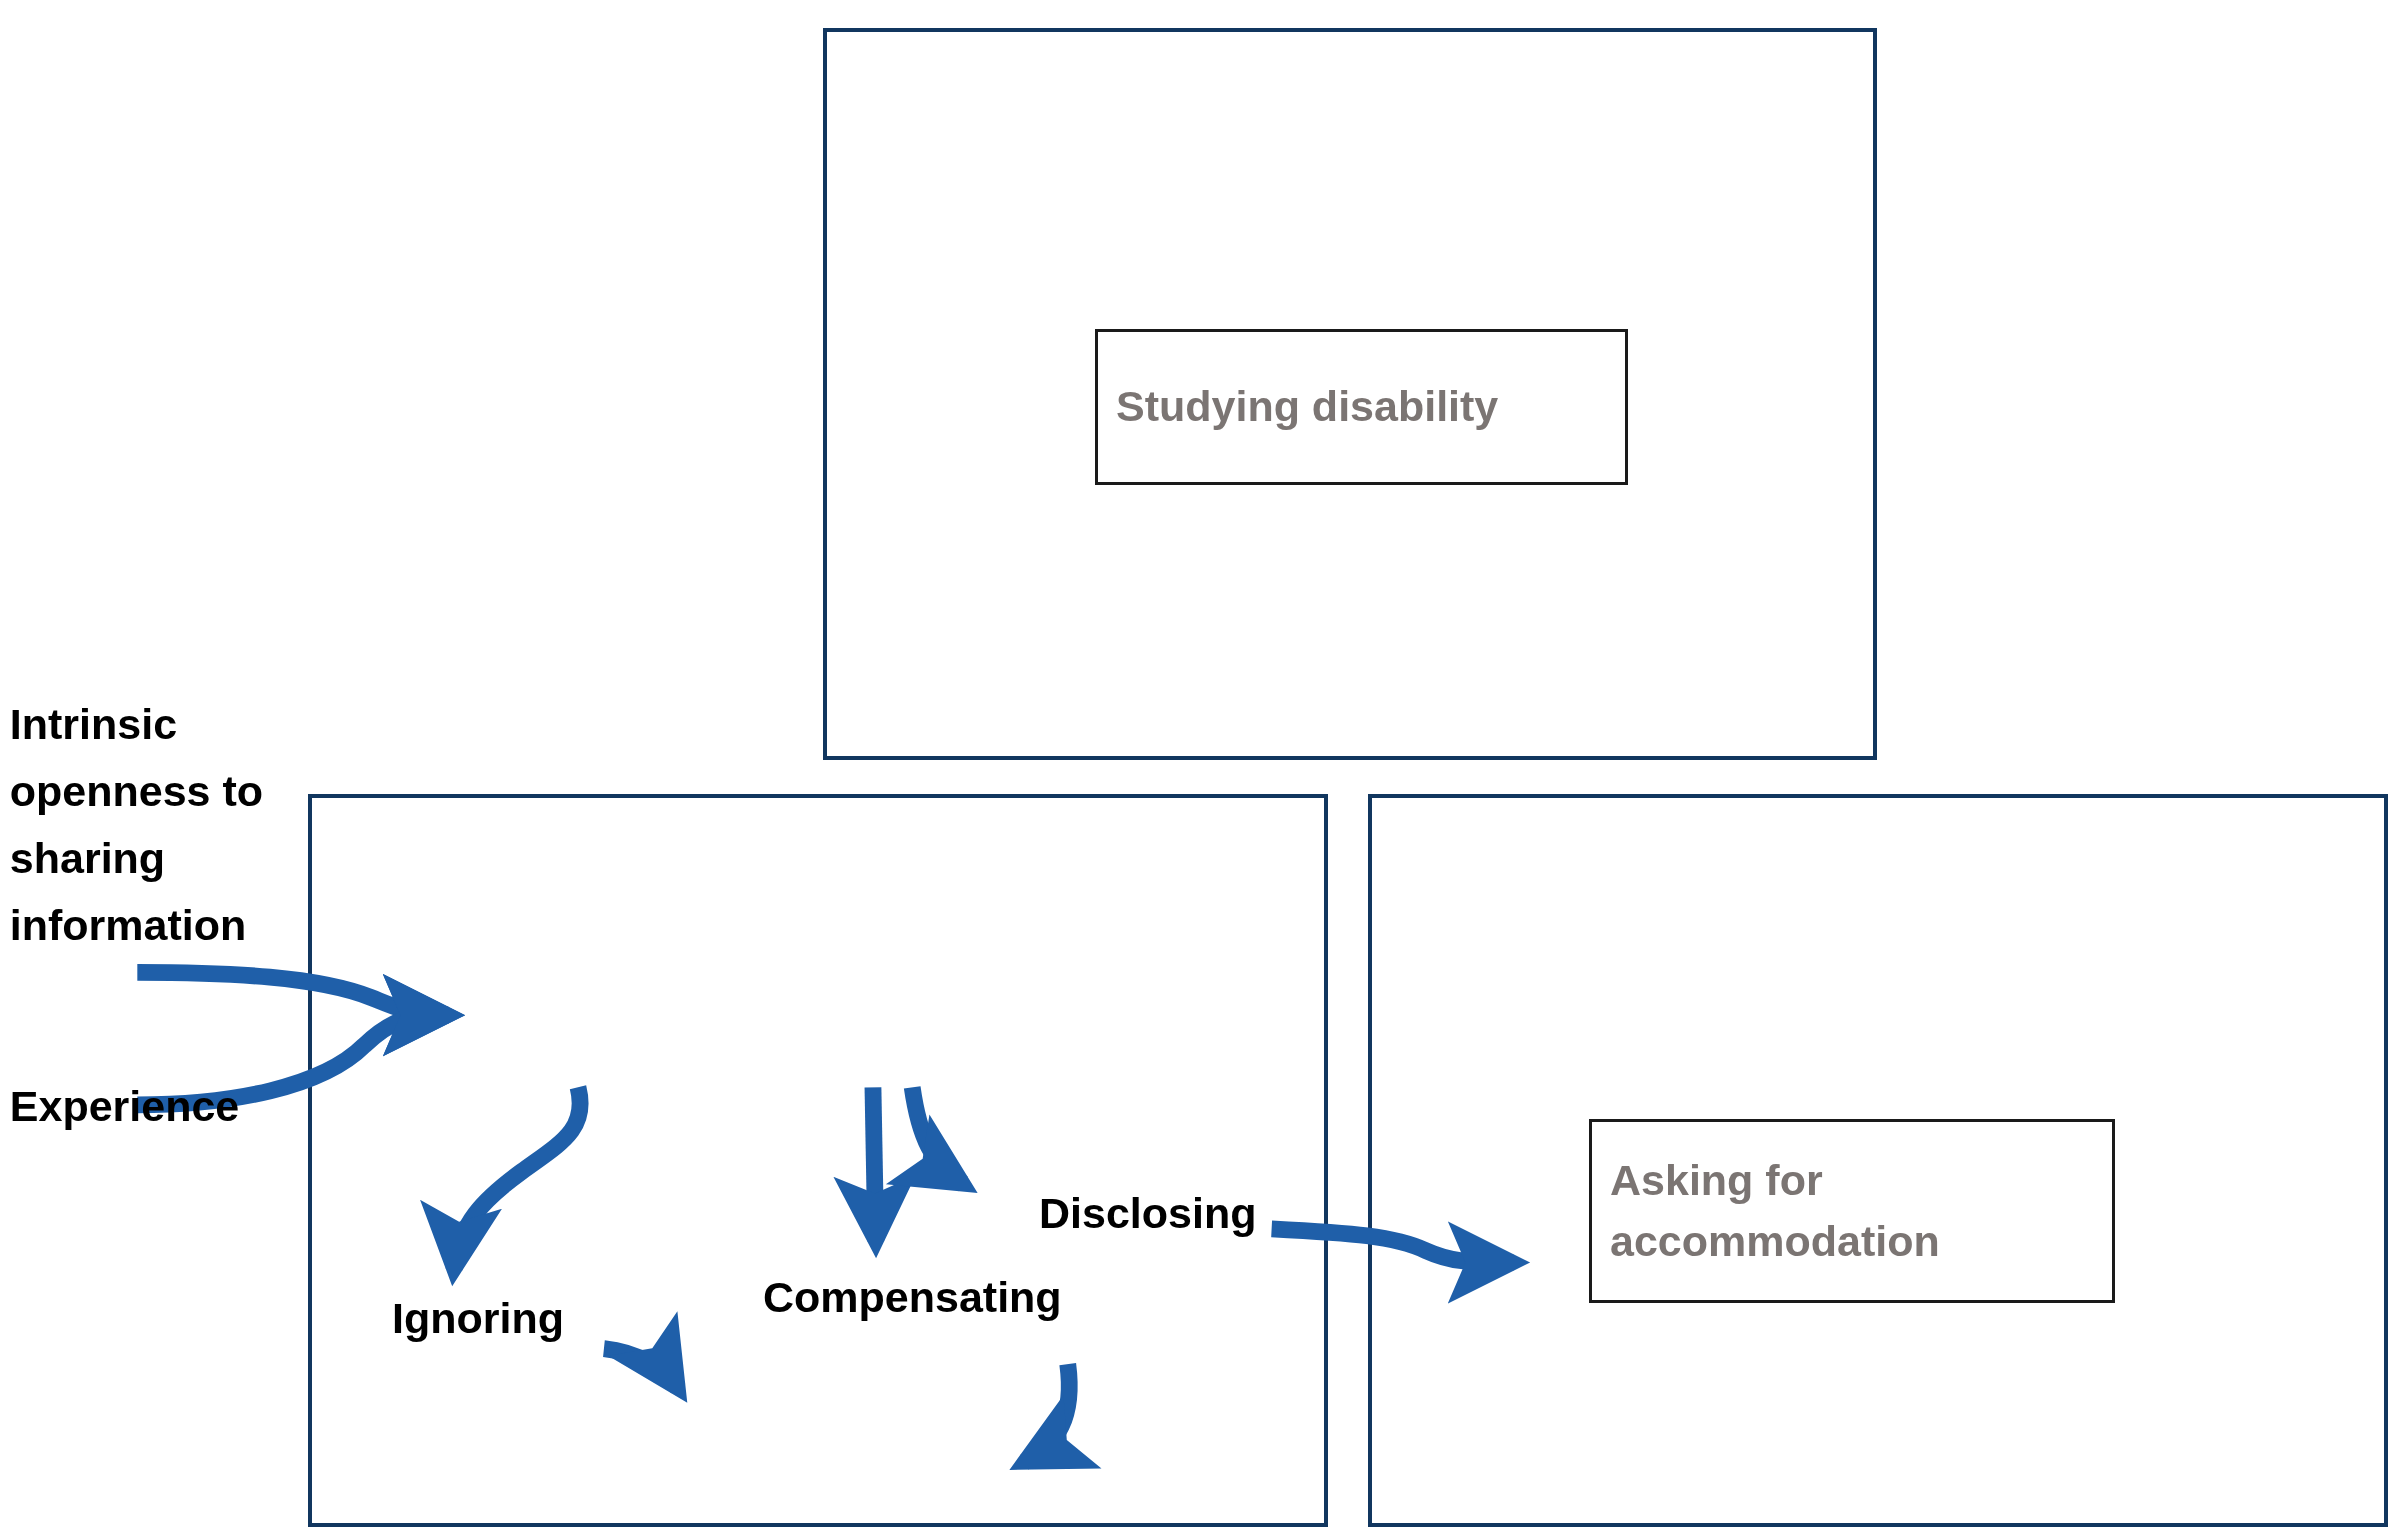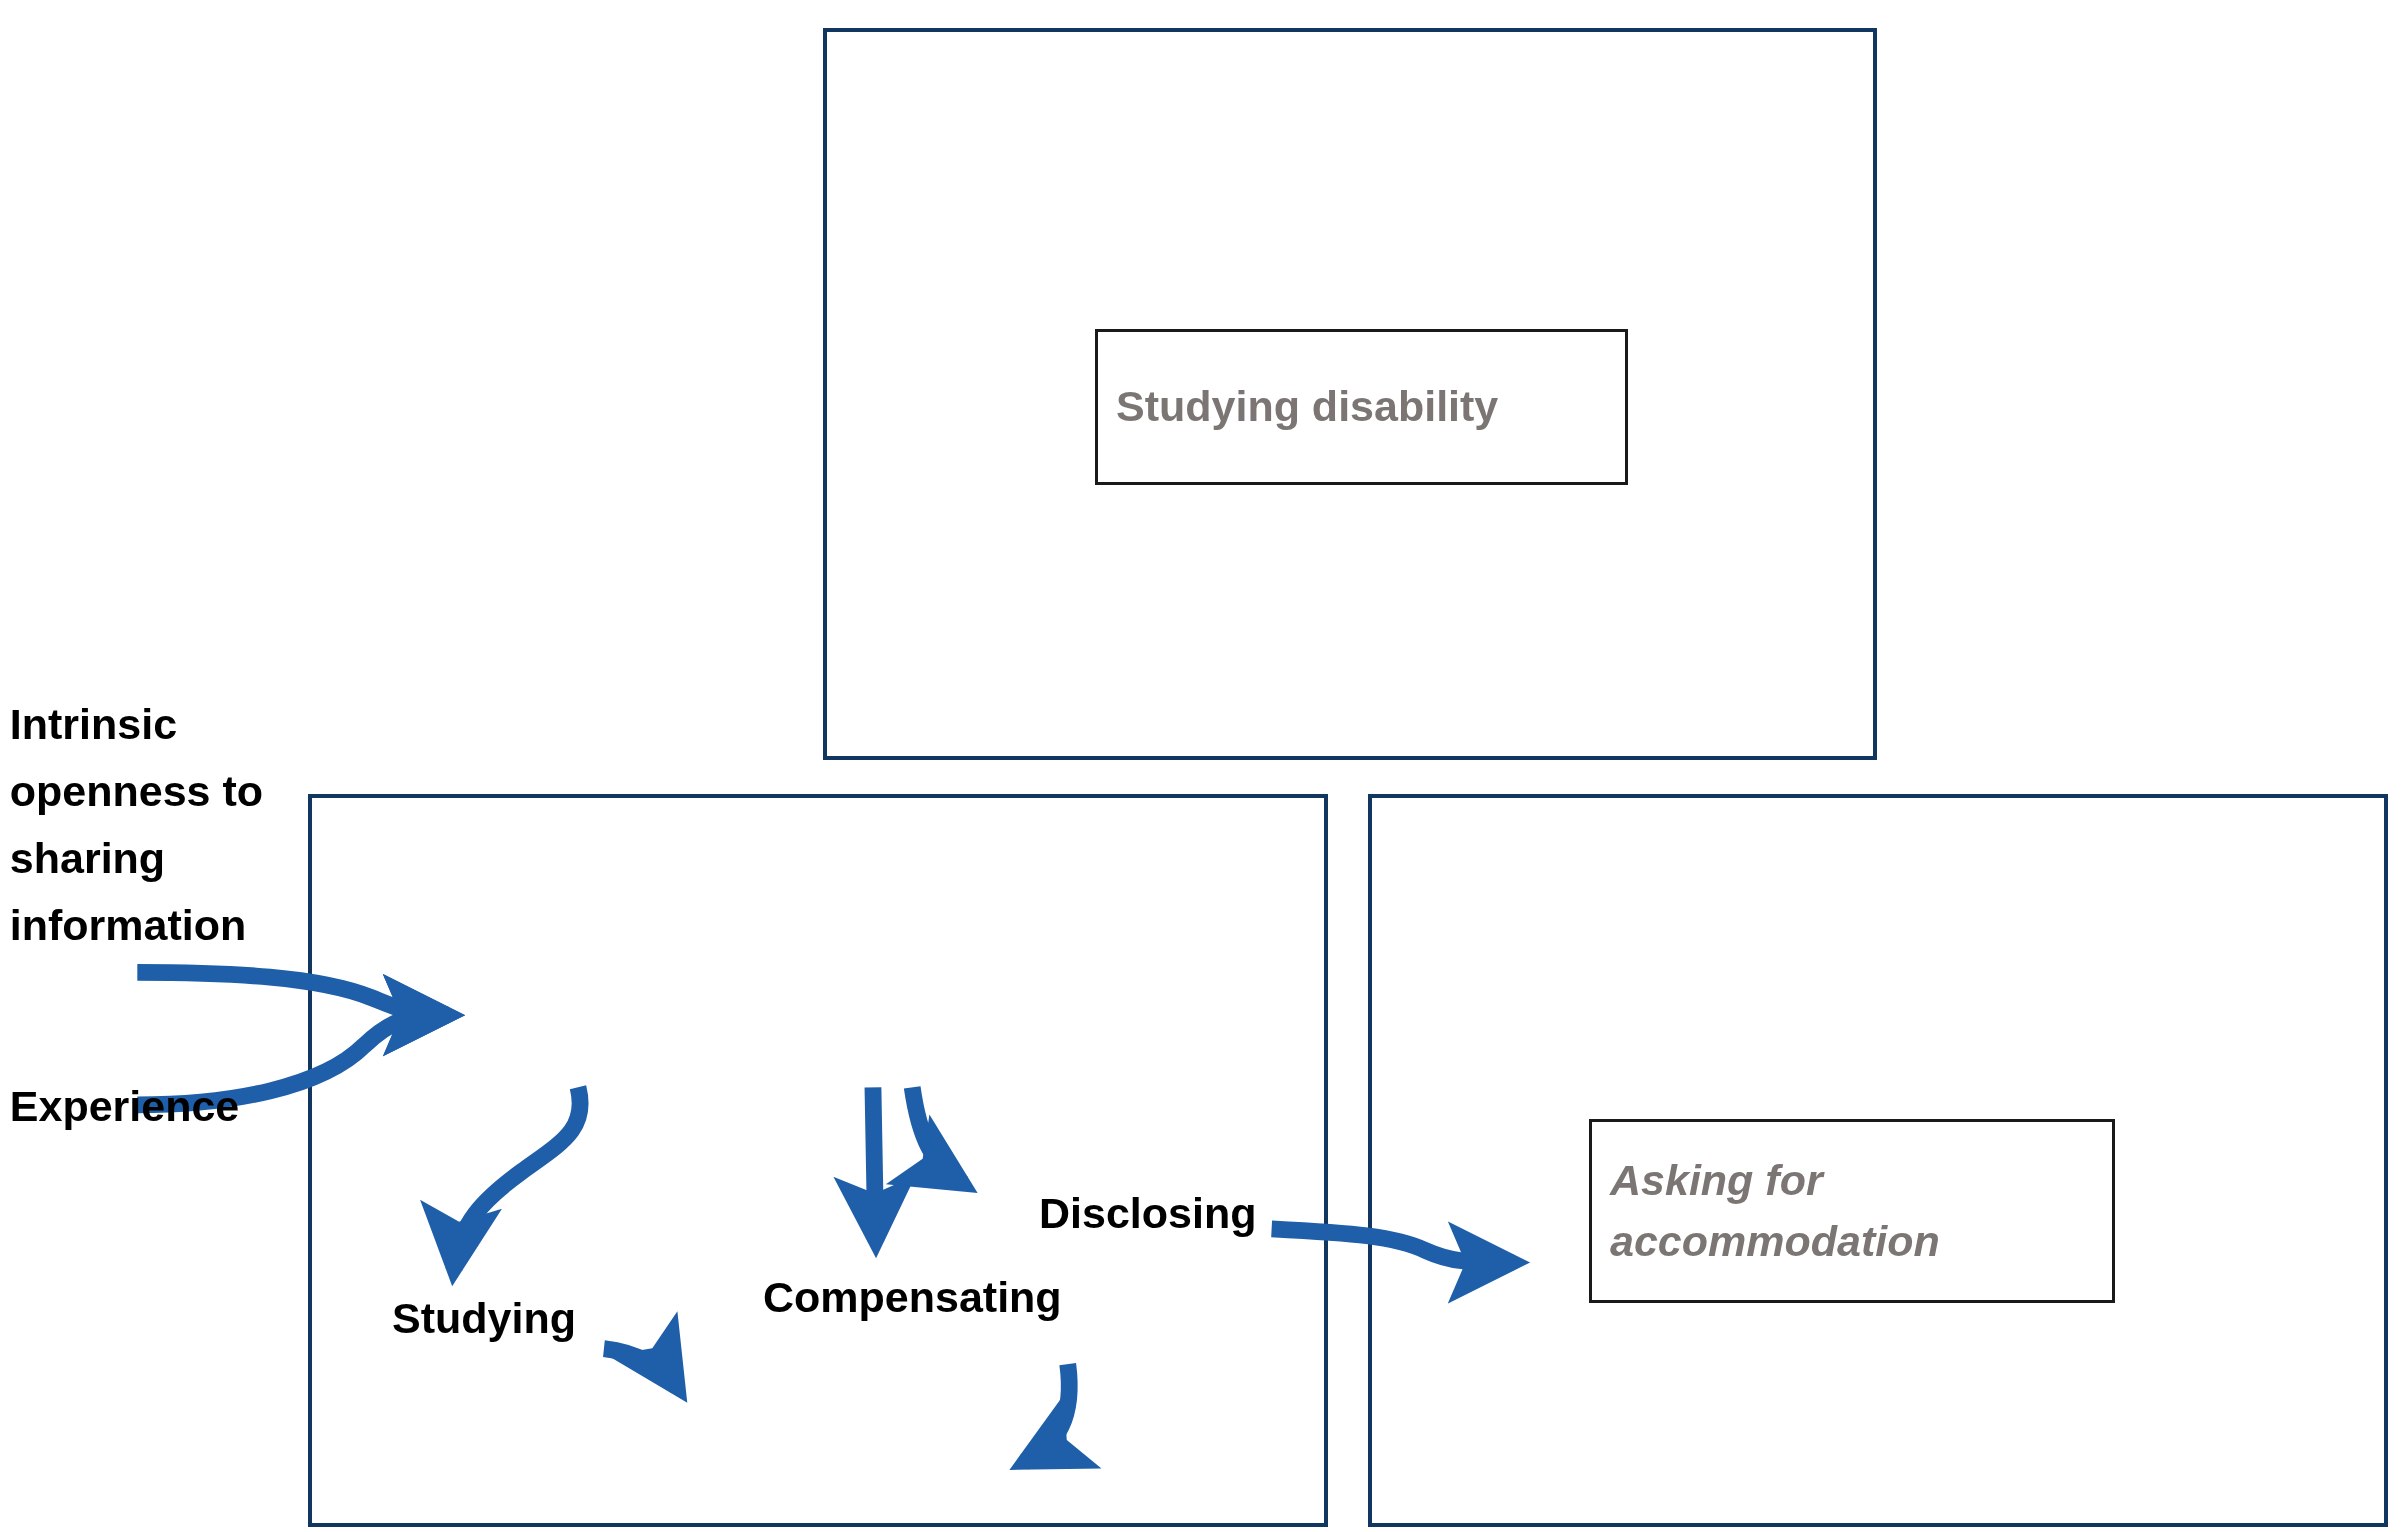--- a/index.html
+++ b/index.html
@@ -56,21 +56,20 @@
     font-size: 43px;
     align-self: flex-start;
     margin-top: 28px;
   }
   #box-asking {
     left: 1589px; top: 1111px; width: 526px; height: 184px;
   }
   #box-asking .node-text {
     color: #7B7573;
     font-size: 43px;
-    font-style: italic;
   }
 
   .plain-label {
     position: absolute;
     color: #000000;
     font-weight: bold;
     font-size: 43px;
     line-height: 1.56;
     white-space: pre-line;
   }
@@ -131,21 +130,21 @@
 
 
   <div class="node-box" id="box-asking">
     <span class="node-text">Asking for accommodation</span>
   </div>
 
   <div class="plain-label" id="label-experience">Experience</div>
 
   <div class="plain-label" id="label-intrinsic">Intrinsic openness to sharing information</div>
 
-  <div class="plain-label" id="label-ignoring">Studying</div>
+  <div class="plain-label" id="label-ignoring">Ignoring</div>
 
   <div class="plain-label" id="label-compensating">Compensating</div>
 
   <div class="plain-label" id="label-disclosing">Disclosing</div>
 
 
 </div>
 
 
 </body></html>

